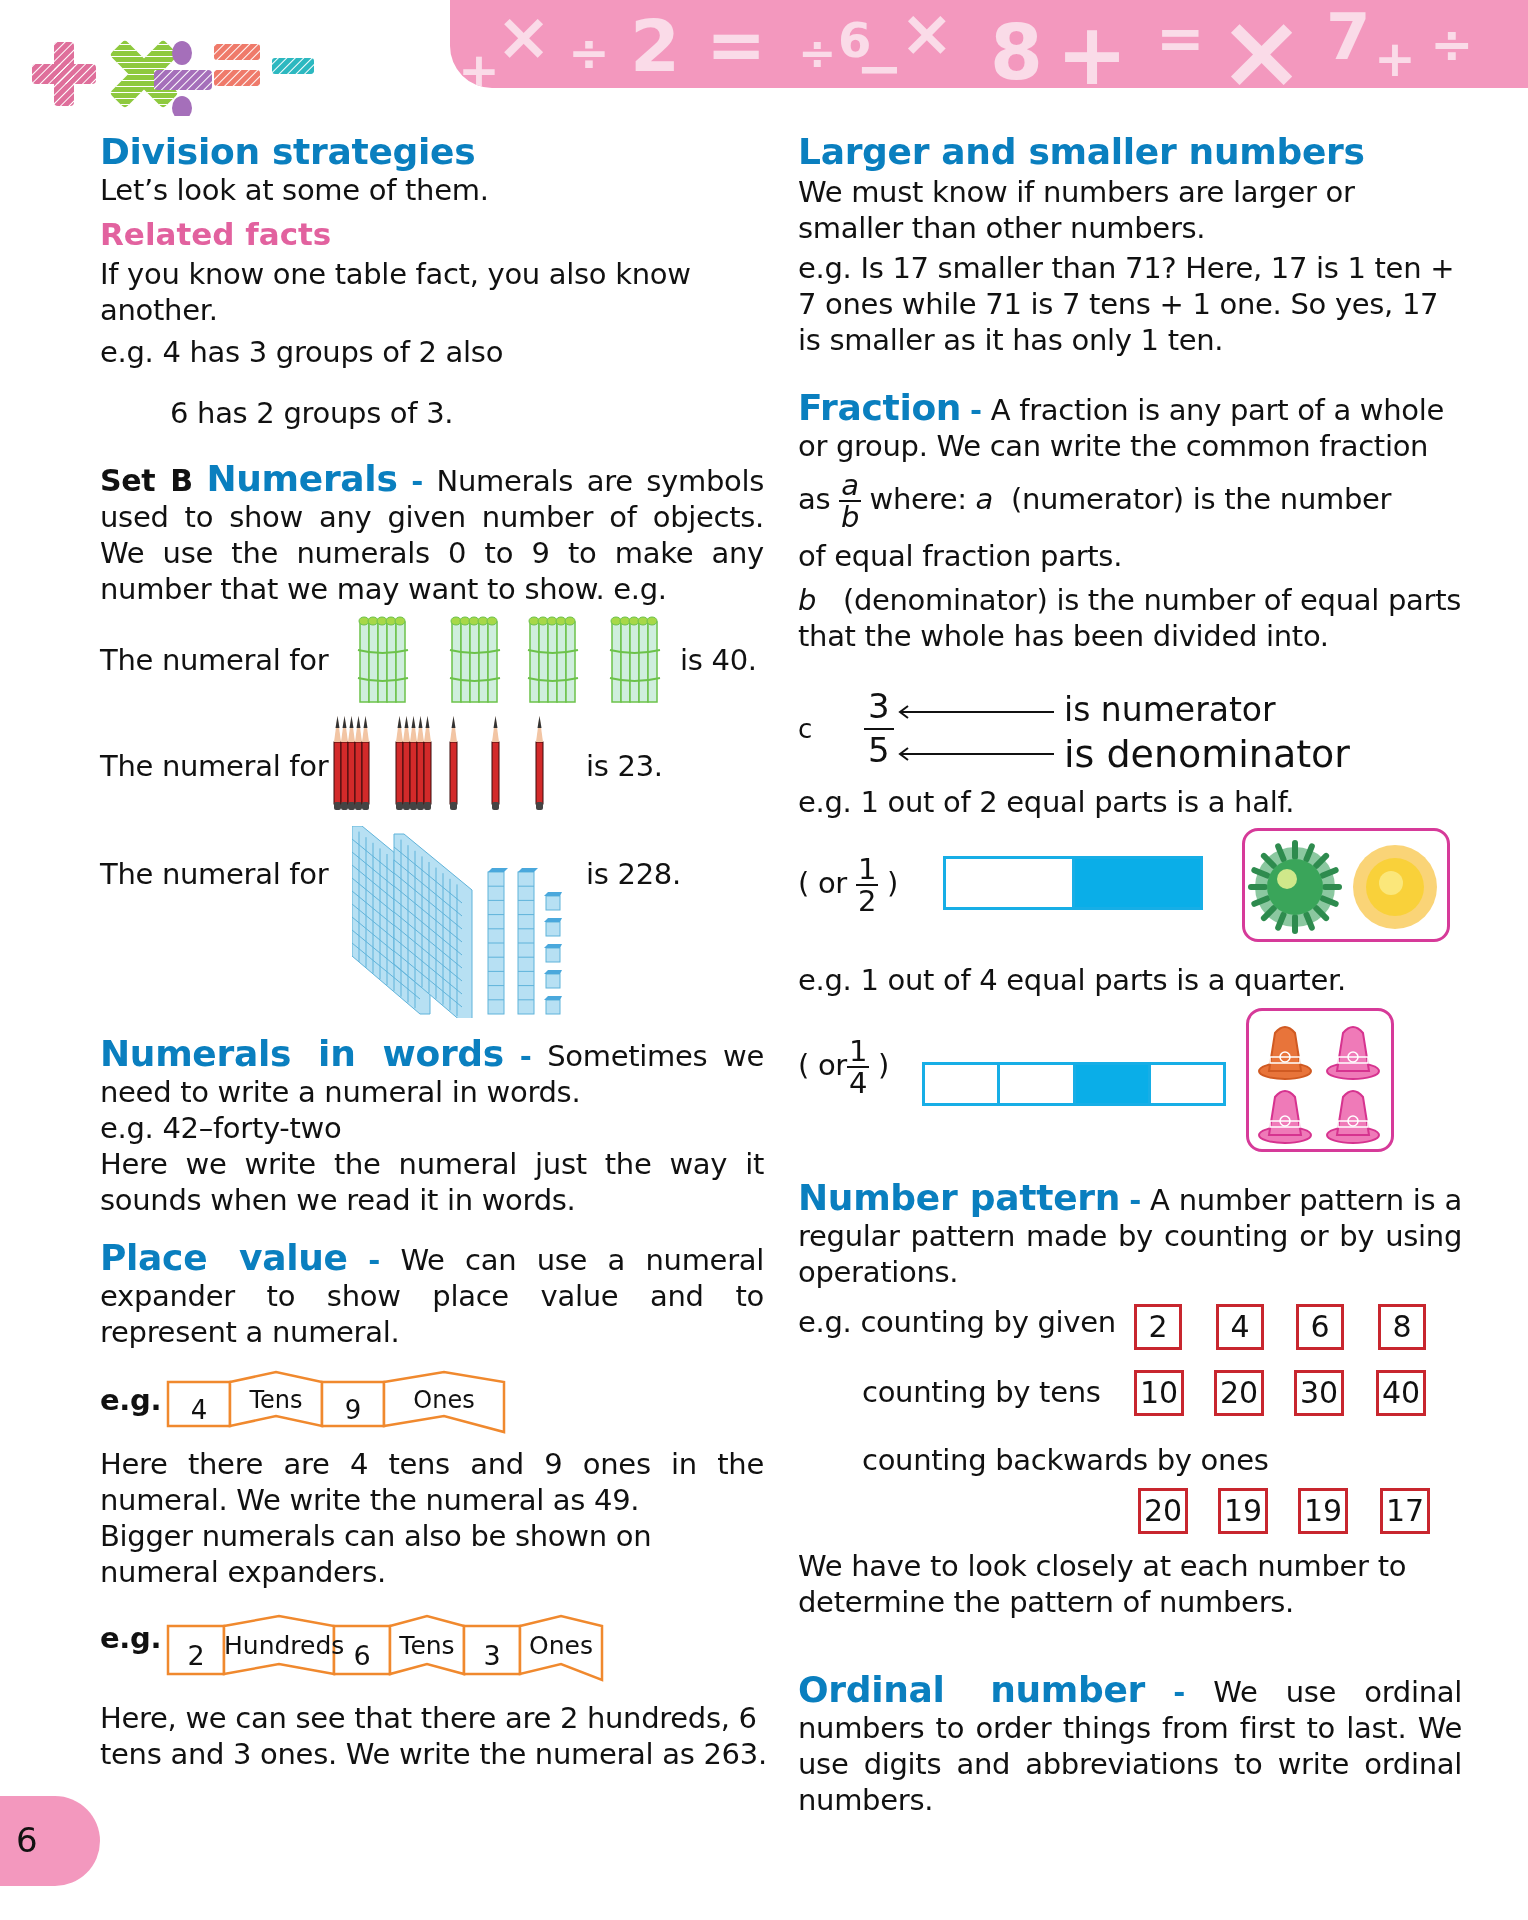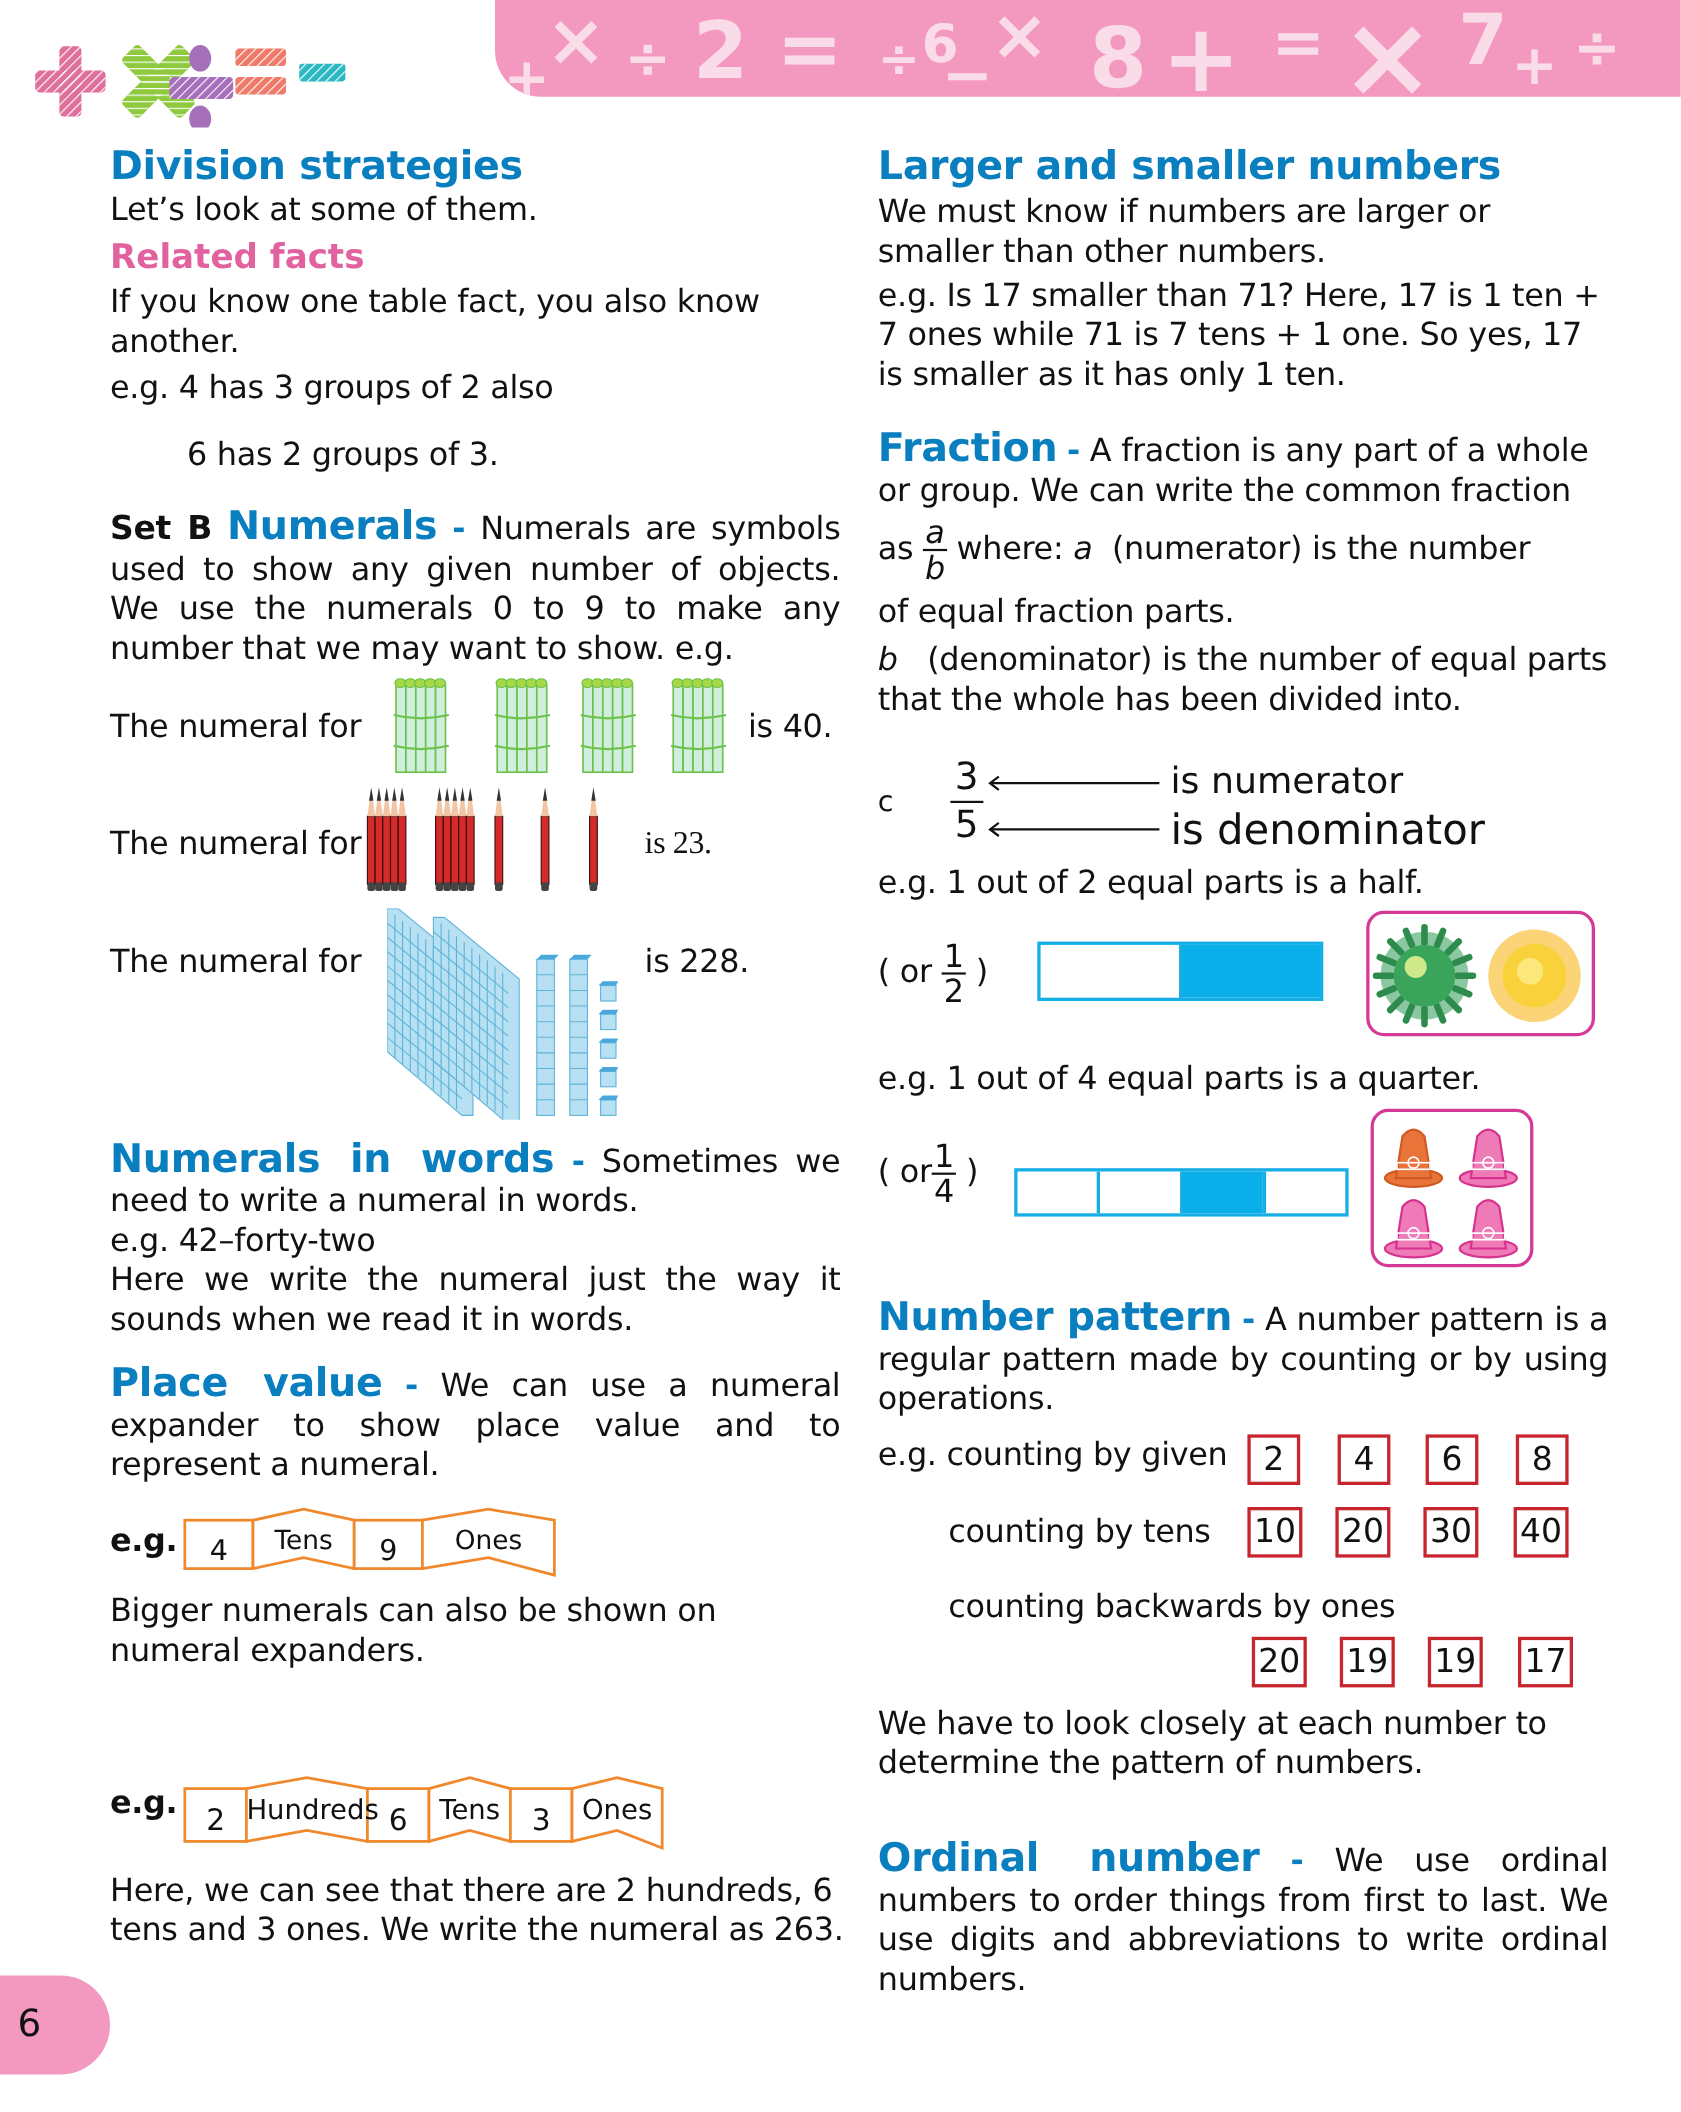--- a/index.html
+++ b/index.html
@@ -236,21 +236,21 @@
         <rect x="162" y="90" width="7" height="8" rx="2" fill="#444"></rect>
       </g>
       <g>
         <rect x="206" y="30" width="7" height="62" fill="#d32a2a" stroke="#3a0a0a" stroke-width="1"></rect>
         <polygon points="206,30 209.5,4 213,30" fill="#f2c5a4"></polygon>
         <polygon points="207.5,16 209.5,4 211.5,16" fill="#333"></polygon>
         <rect x="206" y="90" width="7" height="8" rx="2" fill="#444"></rect>
       </g>
     </svg>
 </div>
-<div class="abs txt" style="left:586px;top:748px;font-family:Liberation Serif, serif;">is 23.</div>
+<div class="abs txt" style="left:586px;top:748px;">is 23.</div>
 
 <div class="abs txt" style="left:100px;top:856px;">
   <span>The numeral for</span>
 </div>
 <div class="abs" style="left:352px;top:826px;width:220px;height:192px;">
   <svg width="220" height="192" id="blocks-svg">
       <g>
         <polygon points="0,0 10,0 78,56 78,188 68,188 0,130" fill="#b7e0f3" stroke="#5fb3da"></polygon>
         <line x1="7" y1="5.6" x2="7" y2="135.8" stroke="#5fb3da"></line>
         <line x1="14" y1="11.2" x2="14" y2="141.6" stroke="#5fb3da"></line>
@@ -370,20 +370,21 @@
     </svg>
   <div id="exp1-labels">
       <div class="abs" style="left: 2px; top: 18px; width: 62px; text-align: center; font-size: 26px; line-height: 44px;">4</div>
       <div class="abs" style="left: 64px; top: 8px; width: 92px; text-align: center; font-size: 24px; line-height: 44px;">Tens</div>
       <div class="abs" style="left: 156px; top: 18px; width: 62px; text-align: center; font-size: 26px; line-height: 44px;">9</div>
       <div class="abs" style="left: 218px; top: 8px; width: 120px; text-align: center; font-size: 24px; line-height: 44px;">Ones</div>
     </div>
 </div>
 
 <div class="abs" style="left:100px;top:1446px;width:664px;">
+  <div class="txt just">Here there are 4 tens and 9 ones in the numeral. We write the numeral as 49.</div>
   <div class="txt" style="width:600px;">Bigger numerals can also be shown on numeral expanders.</div>
 </div>
 
 <div class="abs txt bold" style="left:100px;top:1620px;">e.g.</div>
 <div class="abs expander" style="left:166px;top:1610px;width:520px;height:70px;">
   <svg width="520" height="70" id="exp2">
       <rect x="2" y="16" width="56" height="48" fill="#fff" stroke="#f0892e" stroke-width="2.5"></rect>
       <polygon points="58,16 113,6 168,16 168,64 113,54 58,64" fill="#fff" stroke="#f0892e" stroke-width="2.5"></polygon>
       <rect x="168" y="16" width="56" height="48" fill="#fff" stroke="#f0892e" stroke-width="2.5"></rect>
       <polygon points="224,16 261,6 298,16 298,64 261,54 224,64" fill="#fff" stroke="#f0892e" stroke-width="2.5"></polygon>

